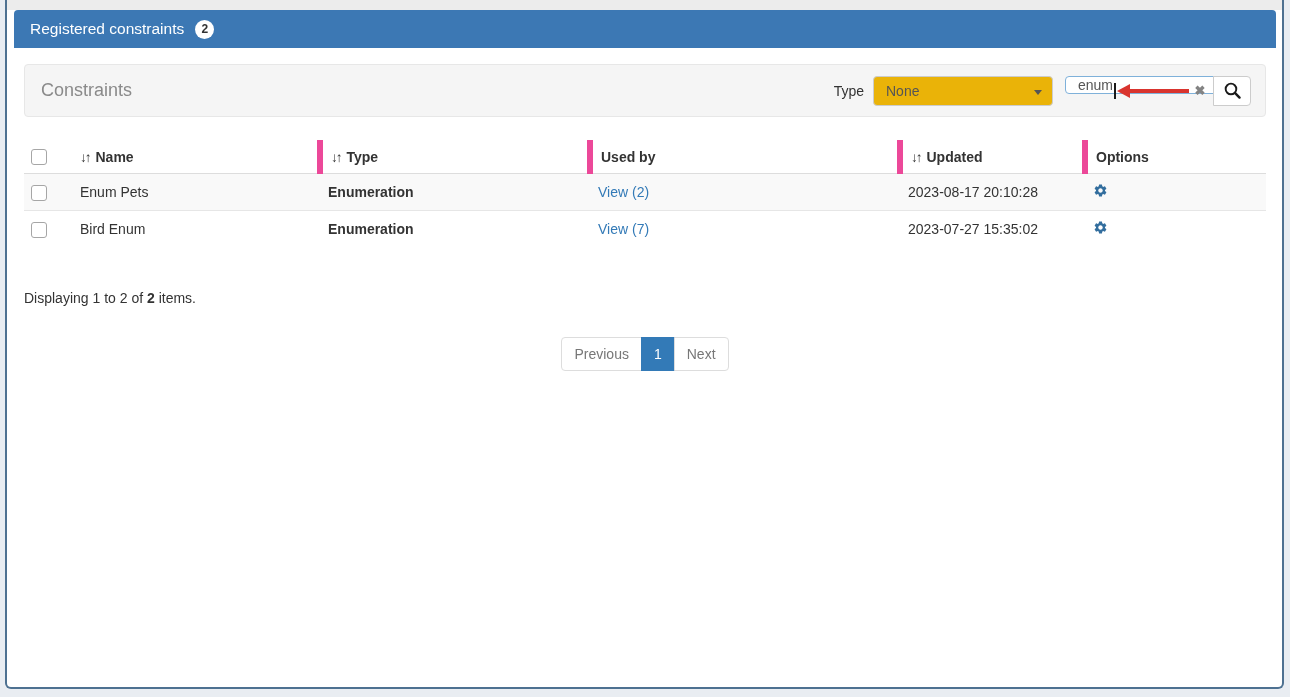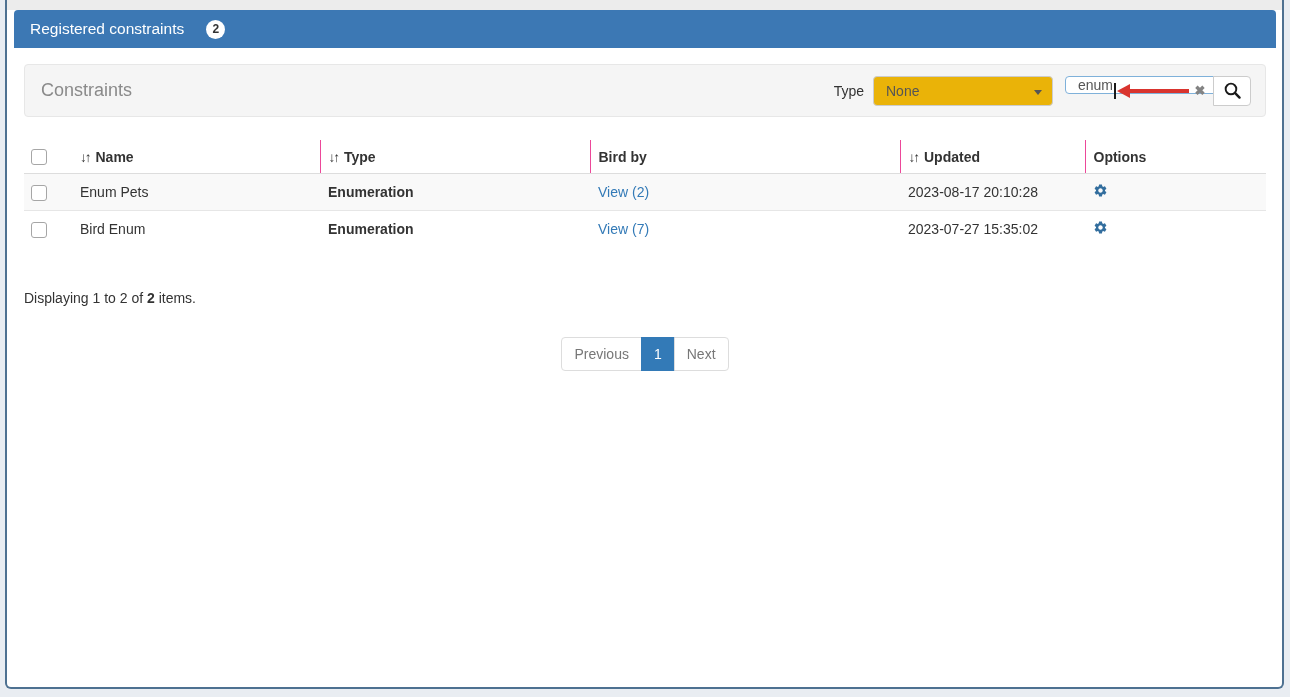--- a/index.html
+++ b/index.html
@@ -17,21 +17,21 @@
     position:absolute; left:5px; top:0; width:1279px; height:689px;
     background:#fff; border:2px solid #4e7191; border-top:none;
     border-radius:0 0 6px 6px;
   }
   .top-strip { position:absolute; left:7px; top:0; width:1275px; height:10px; background:#ececec; }
 
   
   .panel-header {
     position:absolute; left:14px; top:10px; width:1262px; height:38px;
     background:#3c78b4; border-radius:4px 4px 0 0;
-    display:flex; align-items:center; padding:0 16px; gap:22px;
+    display:flex; align-items:center; padding:0 16px; gap:11px;
   }
   .panel-title { color:#fff; font-size:15.5px; }
   .count-badge {
     width:19px; height:19px; border-radius:50%; background:#fff; color:#333;
     font-size:12px; font-weight:bold; display:flex; align-items:center; justify-content:center;
   }
 
   
   .toolbar {
     position:absolute; left:24px; top:64px; width:1242px; height:53px;
@@ -73,21 +73,21 @@
 
   
   table.grid {
     position:absolute; left:24px; top:140px; width:1242px;
     border-collapse:collapse; table-layout:fixed;
   }
   .grid th {
     text-align:left; font-weight:bold; font-size:14px; color:#333;
     padding:8px; border-bottom:1px solid #ddd; white-space:nowrap;
   }
-  .grid th.sep { border-left:1px solid #ec4899; }
+  .grid th.sep { border-left:6px solid #ec4899; }
   .sort-icon { font-weight:bold; font-size:13.5px; letter-spacing:-2px; margin-right:6px; }
   .grid td { padding:9px 8px; font-size:14px; color:#333; white-space:nowrap; }
   .grid tr.striped { background:#f9f9f9; }
   .grid tbody tr:first-child td { border-bottom:1px solid #e6e6e6; }
   .cb {
     -webkit-appearance:none; appearance:none; width:16px; height:16px;
     border:1px solid #a6a6a6; border-radius:3px; background:#fff;
     vertical-align:middle; cursor:pointer; display:inline-block;
   }
   .cb-cell { padding-left:7px !important; }
@@ -156,21 +156,21 @@
   <thead>
     <tr>
       <th class="cb-cell"><input type="checkbox" class="cb" style=""></th>
       <th>
         <span class="sort-icon">↓↑</span><span>Name</span>
       </th>
       <th class="sep">
         <span class="sort-icon">↓↑</span><span>Type</span>
       </th>
       <th class="sep">
-        <span>Bird by</span>
+        <span>Used by</span>
       </th>
       <th class="sep">
         <span class="sort-icon">↓↑</span><span>Updated</span>
       </th>
       <th class="sep">
         <span>Options</span>
       </th>
     </tr>
   </thead>
   <tbody>

